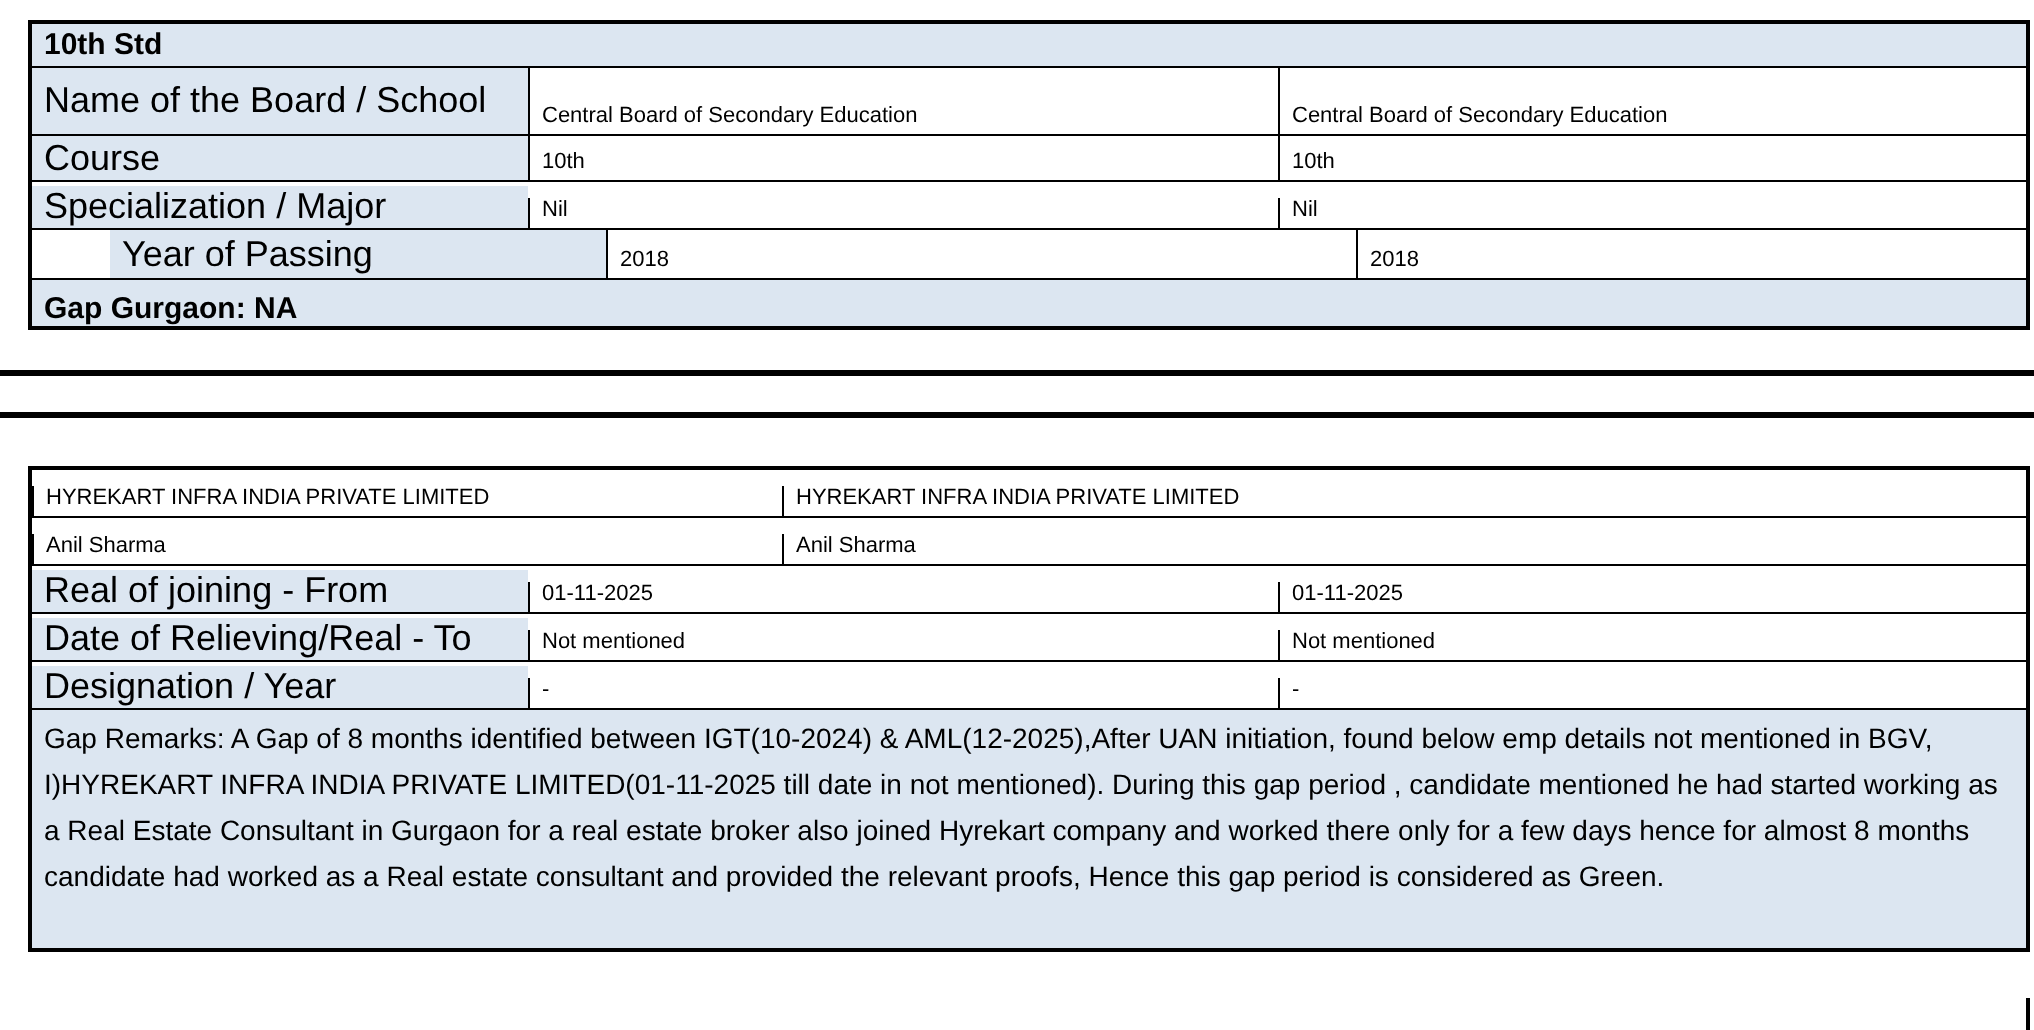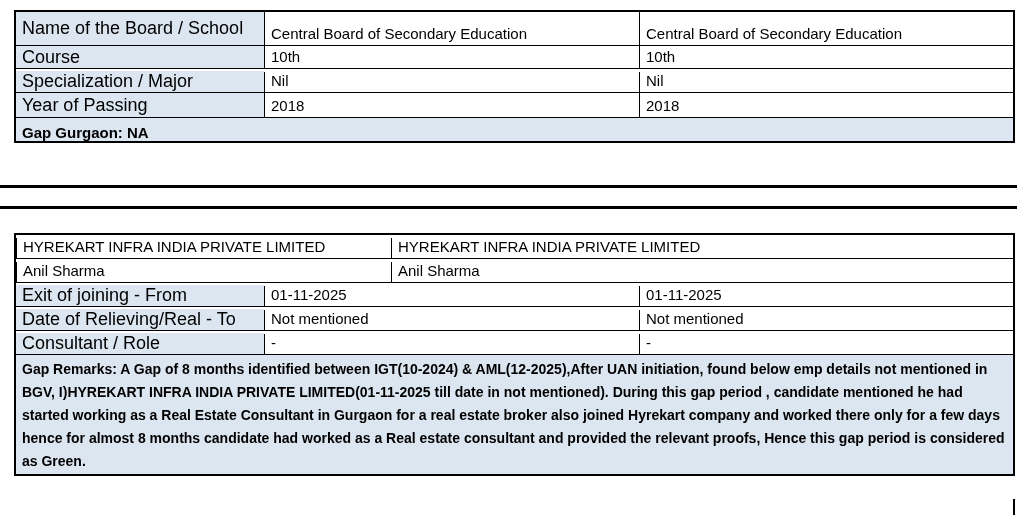--- a/index.html
+++ b/index.html
@@ -48,38 +48,38 @@
     overflow: hidden;
     white-space: nowrap;
   }
   .value-cell {
     background: #ffffff;
     display: flex;
     align-items: flex-end;
     padding: 0 6px 3px 6px;
     box-sizing: border-box;
     border-left: 1px solid #000000;
-    font-size: 15px;
+    font-size: 11px;
     overflow: hidden;
     white-space: nowrap;
   }
   .value-cell.col2 { width: 375px; flex: 0 0 375px; }
   .value-cell.col3 { flex: 1; }
   .gap-row {
     background: #dce6f1;
     font-weight: bold;
     font-size: 15px;
     display: flex;
     align-items: center;
     padding: 0 6px;
   }
   .gap-para-row {
     display: block;
     background: #dce6f1;
-    font-weight: bold;
+    font-weight: normal;
     font-size: 14px;
     line-height: 23px;
     padding: 3px 6px 0 6px;
     box-sizing: border-box;
     border-top: 1px solid #000000;
     overflow: hidden;
   }
   .separator-line {
     position: absolute;
     left: 0;
@@ -94,28 +94,29 @@
     left: 1013px;
     top: 499px;
     width: 2px;
     height: 16px;
     background: #000000;
   }
   
   .h21 { height: 21px; }
   .h22 { height: 22px; }
   .h23 { height: 23px; align-items: flex-end; }
-  .h24 { height: 24px; }
+  .h24 { height: 24px; padding-left: 39px; }
   .h33 { height: 33px; }
   .h120 { height: 120px; }
 </style>
 </head>
 <body>
 
 <div class="section-table" id="education-table">
+  <div class="t-row title-row h21">10th Std</div>
 
   <div class="t-row h33">
     <div class="label-cell">Name of the Board / School</div>
     <div class="value-cell col2">Central Board of Secondary Education</div>
     <div class="value-cell col3">Central Board of Secondary Education</div>
   </div>
 
   <div class="t-row h22">
     <div class="label-cell">Course</div>
     <div class="value-cell col2">10th</div>
@@ -146,33 +147,33 @@
     <div class="value-cell col2">HYREKART INFRA INDIA PRIVATE LIMITED</div>
     <div class="value-cell col3">HYREKART INFRA INDIA PRIVATE LIMITED</div>
   </div>
 
   <div class="t-row h23">
     <div class="value-cell col2">Anil Sharma</div>
     <div class="value-cell col3">Anil Sharma</div>
   </div>
 
   <div class="t-row h23">
-    <div class="label-cell">Exit of joining - From</div>
+    <div class="label-cell">Real of joining - From</div>
     <div class="value-cell col2">01-11-2025</div>
     <div class="value-cell col3">01-11-2025</div>
   </div>
 
   <div class="t-row h23">
     <div class="label-cell">Date of Relieving/Real - To</div>
     <div class="value-cell col2">Not mentioned</div>
     <div class="value-cell col3">Not mentioned</div>
   </div>
 
   <div class="t-row h23">
-    <div class="label-cell">Consultant / Role</div>
+    <div class="label-cell">Designation / Year</div>
     <div class="value-cell col2">-</div>
     <div class="value-cell col3">-</div>
   </div>
 
   <div class="gap-para-row h120">Gap Remarks: A Gap of 8 months identified between IGT(10-2024) &amp; AML(12-2025),After UAN initiation, found below emp details not mentioned in BGV, I)HYREKART INFRA INDIA PRIVATE LIMITED(01-11-2025 till date in not mentioned). During this gap period , candidate mentioned he had started working as a Real Estate Consultant in Gurgaon for a real estate broker also joined Hyrekart company and worked there only for a few days hence for almost 8 months candidate had worked as a Real estate consultant and provided the relevant proofs, Hence this gap period is considered as Green.</div>
 </div>
 
 <div id="next-section-right-border"></div>
 
 </body></html>

